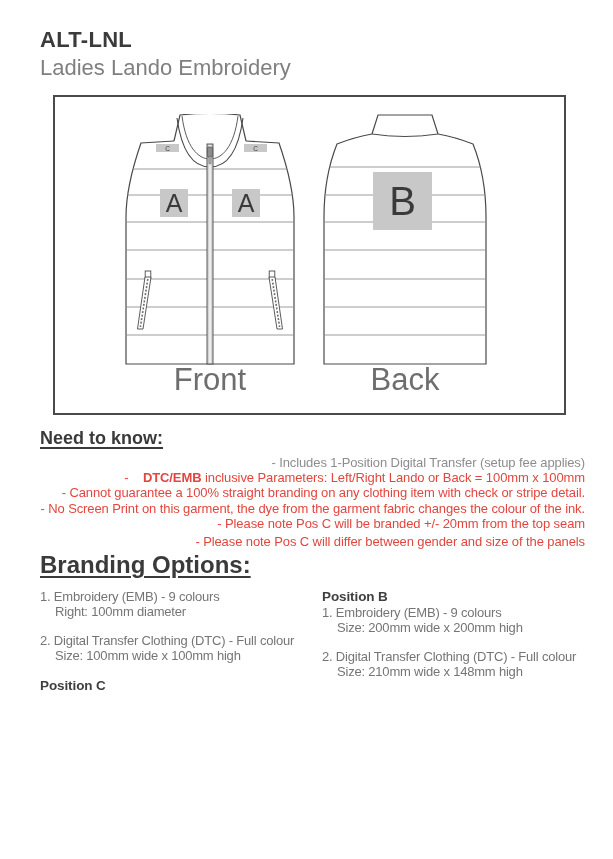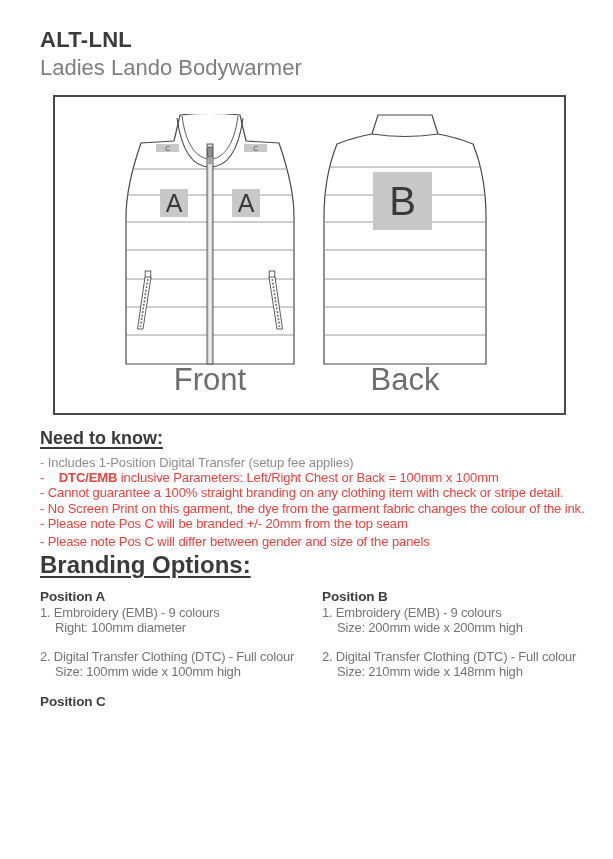--- a/index.html
+++ b/index.html
@@ -44,21 +44,21 @@
   .view-label-front { left:67px; }
   .view-label-back  { left:262px; }
 
   .section { position:absolute; left:40px; }
   .section-heading {
     color:#3a3a3a; font-weight:bold;
     text-decoration:underline; text-decoration-thickness:1.8px; text-underline-offset:3px;
   }
   .ntk { top:428px; width:545px; }
   .ntk .section-heading { font-size:18px; line-height:21px; margin-bottom:6px; }
-  .ntk ul { list-style:none; }
+  .ntk ul { list-style:none;text-align:right; }
   .ntk li { font-size:13px; line-height:15.2px; letter-spacing:-0.1px; }
   .note-gray { color:#8d8d8d; }
   .note-red  { color:#e2463f; }
   .note-red strong { font-weight:bold;padding-left:11px; }
   .ntk li.note-last { margin-top:3px; }
 
   .branding { top:554px; width:548px; }
   .branding .section-heading { font-size:24px; line-height:22px; margin-bottom:13px; }
   .cols { display:flex; }
   .col-left  { width:282px; }
@@ -69,21 +69,21 @@
   }
   .opt { margin-bottom:14px; }
   .opt-line { font-size:13px; color:#757575; line-height:15px; letter-spacing:-0.2px; }
   .opt-size { padding-left:15px; }
   .pos-block-c { margin-top:15px; }
 </style>
 </head>
 <body>
 
 <div class="product-code">ALT-LNL</div>
-<div class="product-name">Ladies Lando Bodywarmer</div>
+<div class="product-name">Ladies Lando Embroidery</div>
 
 <div class="diagram-box">
 
   <div class="garment garment-front">
     <svg viewBox="0 0 176 252" width="176" height="252">
       <defs>
         <clipPath id="frontClip">
           <path d="M52,27 L19,29 C10,55 4,78 4,103 L4,250 L172,250 L172,103 C172,78 166,55 157,29 L124,27 C112,48 64,48 52,27 Z"></path>
         </clipPath>
       </defs>
@@ -155,34 +155,33 @@
   </div>
 
   <div class="view-label view-label-front">Front</div>
   <div class="view-label view-label-back">Back</div>
 </div>
 
 <div class="section ntk">
   <div class="section-heading">Need to know:</div>
   <ul>
     <li class="note-gray">- Includes 1-Position Digital Transfer (setup fee applies)</li>
-    <li class="note-red"><span>- </span><strong>DTC/EMB</strong><span> inclusive Parameters: Left/Right Chest or Back = 100mm x 100mm</span></li>
+    <li class="note-red"><span>- </span><strong>DTC/EMB</strong><span> inclusive Parameters: Left/Right Lando or Back = 100mm x 100mm</span></li>
     <li class="note-red">- Cannot guarantee a 100% straight branding on any clothing item with check or stripe detail.</li>
     <li class="note-red">- No Screen Print on this garment, the dye from the garment fabric changes the colour of the ink.</li>
     <li class="note-red">- Please note Pos C will be branded +/- 20mm from the top seam</li>
     <li class="note-red note-last">- Please note Pos C will differ between gender and size of the panels</li>
   </ul>
 </div>
 
 <div class="section branding">
   <div class="section-heading">Branding Options:</div>
   <div class="cols">
     <div class="col-left">
       <div class="pos-block">
-        <div class="pos-name">Position A</div>
         <div class="opt">
           <div class="opt-line">1. Embroidery (EMB) - 9 colours</div>
           <div class="opt-line opt-size">Right: 100mm diameter</div>
         </div>
         <div class="opt">
           <div class="opt-line">2. Digital Transfer Clothing (DTC) - Full colour</div>
           <div class="opt-line opt-size">Size: 100mm wide x 100mm high</div>
         </div>
       </div>
       <div class="pos-block pos-block-c">

